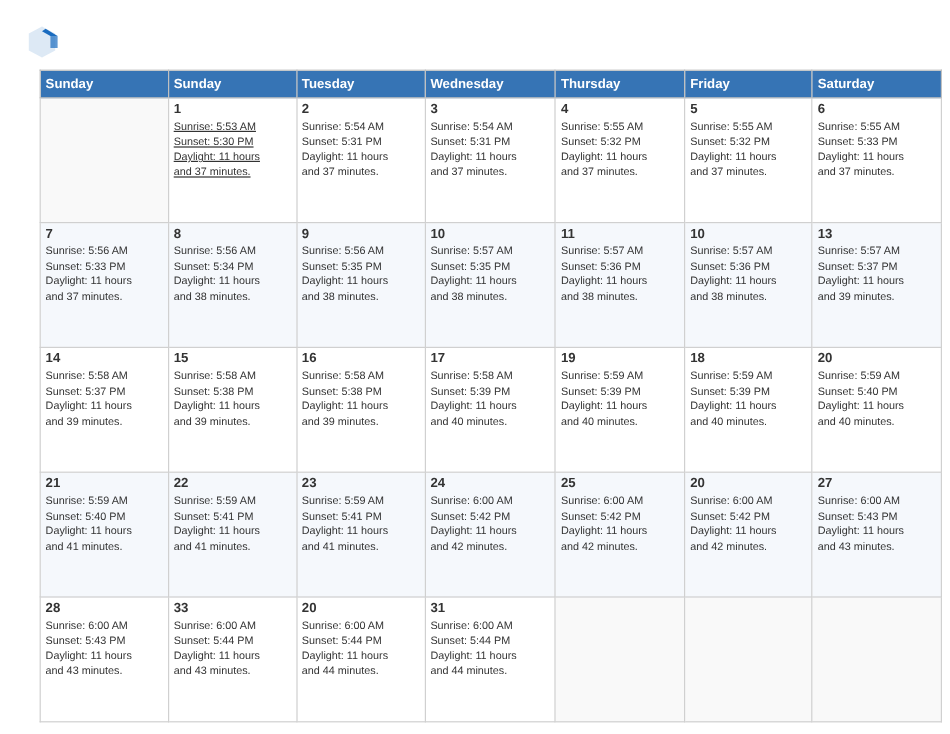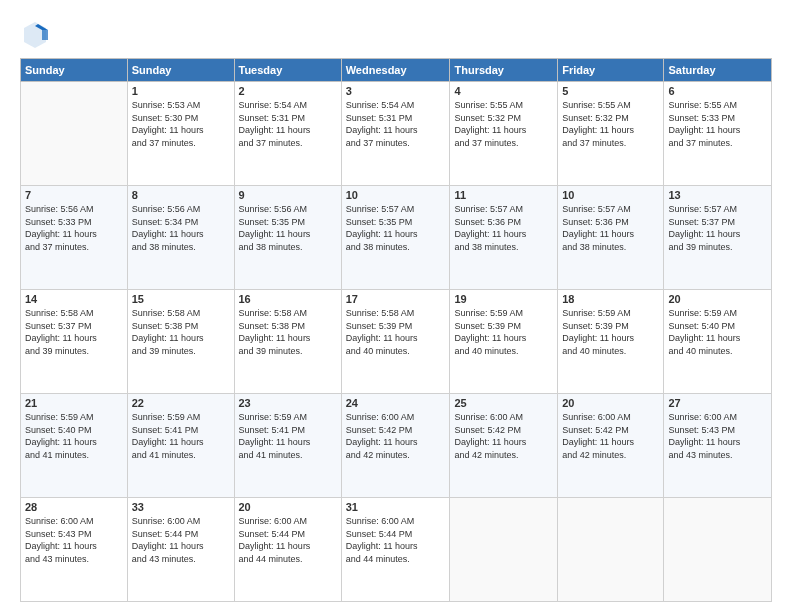--- a/index.html
+++ b/index.html
@@ -59,20 +59,21 @@
     }
     .location {
       font-size: 14px;
       color: #333;
       margin-top: 2px;
     }
     .calendar-table {
       width: 100%;
       border-collapse: collapse;
       flex: 1;
+      margin-left: 13px;
     }
     .calendar-table th {
       background-color: #3674b5;
       color: #fff;
       font-size: 11px;
       font-weight: bold;
       padding: 5px 4px;
       text-align: left;
       border: 1px solid #c0c0c0;
     }
@@ -138,21 +139,21 @@
           <th>Thursday</th>
           <th>Friday</th>
           <th>Saturday</th>
         </tr>
     </thead>
     <tbody id="calendar-body">
     <tr>
           <td class="empty-cell"></td>
           <td>
             <span class="day-number">1</span>
-            <div class="day-info" style="white-space: pre-line;">Sunrise: 5:53 AM
+            <div class="day-info" style="white-space: pre-line; text-decoration: underline;">Sunrise: 5:53 AM
 Sunset: 5:30 PM
 Daylight: 11 hours
 and 37 minutes.</div>
           </td>
           <td>
             <span class="day-number">2</span>
             <div class="day-info" style="white-space: pre-line;">Sunrise: 5:54 AM
 Sunset: 5:31 PM
 Daylight: 11 hours
 and 37 minutes.</div>

